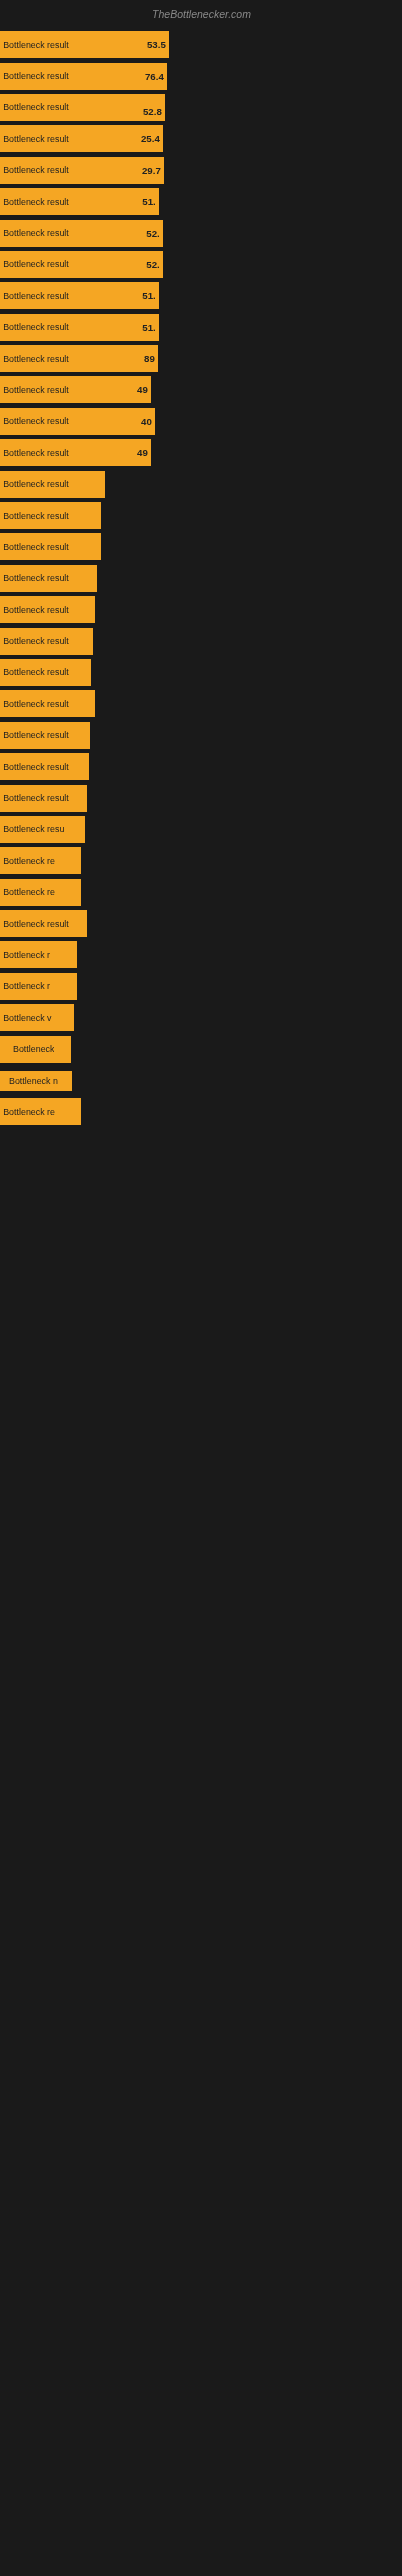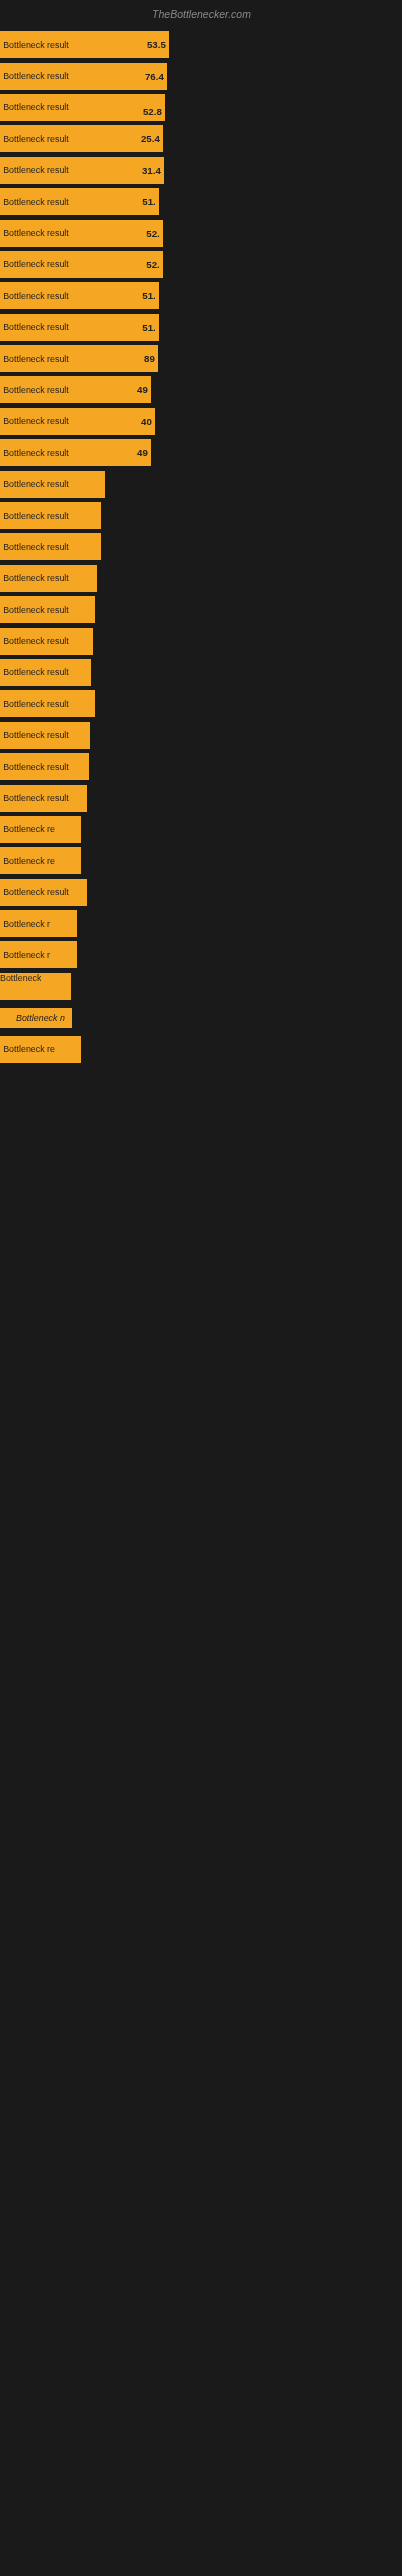--- a/index.html
+++ b/index.html
@@ -59,21 +59,21 @@
     </div>
     <div style="display: flex; align-items: center; margin: 2.4px 0px; height: 29px;">
       <div style="background-color: rgb(245, 166, 35); height: 27px; display: flex; align-items: center; justify-content: space-between; width: 163px; min-width: 163px; padding-left: 3.2px; padding-right: 3.2px;">
         <span style="color: rgb(34, 34, 34); font-size: 8.9px; white-space: nowrap; overflow: hidden;">Bottleneck result</span>
         <span style="color: rgb(34, 34, 34); font-size: 9.7px; font-weight: bold; white-space: nowrap; margin-left: 3.2px;">25.4</span>
       </div>
     </div>
     <div style="display: flex; align-items: center; margin: 2.4px 0px; height: 29px;">
       <div style="background-color: rgb(245, 166, 35); height: 27px; display: flex; align-items: center; justify-content: space-between; width: 164px; min-width: 164px; padding-left: 3.2px; padding-right: 3.2px;">
         <span style="color: rgb(34, 34, 34); font-size: 8.9px; white-space: nowrap; overflow: hidden;">Bottleneck result</span>
-        <span style="color: rgb(34, 34, 34); font-size: 9.7px; font-weight: bold; white-space: nowrap; margin-left: 3.2px;">31.4</span>
+        <span style="color: rgb(34, 34, 34); font-size: 9.7px; font-weight: bold; white-space: nowrap; margin-left: 3.2px;">29.7</span>
       </div>
     </div>
     <div style="display: flex; align-items: center; margin: 2.4px 0px; height: 29px;">
       <div style="background-color: rgb(245, 166, 35); height: 27px; display: flex; align-items: center; justify-content: space-between; width: 159px; min-width: 159px; padding-left: 3.2px; padding-right: 3.2px;">
         <span style="color: rgb(34, 34, 34); font-size: 8.9px; white-space: nowrap; overflow: hidden;">Bottleneck result</span>
         <span style="color: rgb(34, 34, 34); font-size: 9.7px; font-weight: bold; white-space: nowrap; margin-left: 3.2px;">51.</span>
       </div>
     </div>
     <div style="display: flex; align-items: center; margin: 2.4px 0px; height: 29px;">
       <div style="background-color: rgb(245, 166, 35); height: 27px; display: flex; align-items: center; justify-content: space-between; width: 163px; min-width: 163px; padding-left: 3.2px; padding-right: 3.2px;">
@@ -169,20 +169,25 @@
       </div>
     </div>
     <div style="display: flex; align-items: center; margin: 2.4px 0px; height: 29px;">
       <div style="background-color: rgb(245, 166, 35); height: 27px; display: flex; align-items: center; justify-content: space-between; width: 89px; min-width: 89px; padding-left: 3.2px; padding-right: 3.2px;">
         <span style="color: rgb(34, 34, 34); font-size: 8.9px; white-space: nowrap; overflow: hidden;">Bottleneck result</span>
       </div>
     </div>
     <div style="display: flex; align-items: center; margin: 2.4px 0px; height: 29px;">
       <div style="background-color: rgb(245, 166, 35); height: 27px; display: flex; align-items: center; justify-content: space-between; width: 87px; min-width: 87px; padding-left: 3.2px; padding-right: 3.2px;">
         <span style="color: rgb(34, 34, 34); font-size: 8.9px; white-space: nowrap; overflow: hidden;">Bottleneck result</span>
+      </div>
+    </div>
+    <div style="display: flex; align-items: center; margin: 2.4px 0px; height: 29px;">
+      <div style="background-color: rgb(245, 166, 35); height: 27px; display: flex; align-items: center; justify-content: space-between; width: 85px; min-width: 85px; padding-left: 3.2px; padding-right: 3.2px;">
+        <span style="color: rgb(34, 34, 34); font-size: 8.9px; white-space: nowrap; overflow: hidden;">Bottleneck resu</span>
       </div>
     </div>
     <div style="display: flex; align-items: center; margin: 2.4px 0px; height: 29px;">
       <div style="background-color: rgb(245, 166, 35); height: 27px; display: flex; align-items: center; justify-content: space-between; width: 81px; min-width: 81px; padding-left: 3.2px; padding-right: 3.2px;">
         <span style="color: rgb(34, 34, 34); font-size: 8.9px; white-space: nowrap; overflow: hidden;">Bottleneck re</span>
       </div>
     </div>
     <div style="display: flex; align-items: center; margin: 2.4px 0px; height: 29px;">
       <div style="background-color: rgb(245, 166, 35); height: 27px; display: flex; align-items: center; justify-content: space-between; width: 81px; min-width: 81px; padding-left: 3.2px; padding-right: 3.2px;">
         <span style="color: rgb(34, 34, 34); font-size: 8.9px; white-space: nowrap; overflow: hidden;">Bottleneck re</span>
@@ -197,26 +202,31 @@
       <div style="background-color: rgb(245, 166, 35); height: 27px; display: flex; align-items: center; justify-content: space-between; width: 77px; min-width: 77px; padding-left: 3.2px; padding-right: 3.2px;">
         <span style="color: rgb(34, 34, 34); font-size: 8.9px; white-space: nowrap; overflow: hidden;">Bottleneck r</span>
       </div>
     </div>
     <div style="display: flex; align-items: center; margin: 2.4px 0px; height: 29px;">
       <div style="background-color: rgb(245, 166, 35); height: 27px; display: flex; align-items: center; justify-content: space-between; width: 77px; min-width: 77px; padding-left: 3.2px; padding-right: 3.2px;">
         <span style="color: rgb(34, 34, 34); font-size: 8.9px; white-space: nowrap; overflow: hidden;">Bottleneck r</span>
       </div>
     </div>
     <div style="display: flex; align-items: center; margin: 2.4px 0px; height: 29px;">
-      <div style="background-color: rgb(245, 166, 35); height: 27px; display: flex; align-items: flex-start; justify-content: space-between; width: 71px; min-width: 71px; padding-left: 0; padding-right: 3.2px;">
+      <div style="background-color: rgb(245, 166, 35); height: 27px; display: flex; align-items: center; justify-content: space-between; width: 74px; min-width: 74px; padding-left: 3.2px; padding-right: 3.2px;">
+        <span style="color: rgb(34, 34, 34); font-size: 8.9px; white-space: nowrap; overflow: hidden;">Bottleneck v</span>
+      </div>
+    </div>
+    <div style="display: flex; align-items: center; margin: 2.4px 0px; height: 29px;">
+      <div style="background-color: rgb(245, 166, 35); height: 27px; display: flex; align-items: center; justify-content: space-between; width: 71px; min-width: 71px; padding-left: 13px; padding-right: 3.2px;">
         <span style="color: rgb(34, 34, 34); font-size: 8.9px; white-space: nowrap; overflow: hidden;">Bottleneck</span>
       </div>
     </div>
     <div style="display: flex; align-items: center; margin: 2.4px 0px; height: 29px;">
-      <div style="background-color: rgb(245, 166, 35); height: 20px; display: flex; align-items: center; justify-content: space-between; width: 72px; min-width: 72px; padding-left: 16px; padding-right: 3.2px; font-style: italic;">
+      <div style="background-color: rgb(245, 166, 35); height: 20px; display: flex; align-items: center; justify-content: space-between; width: 72px; min-width: 72px; padding-left: 9px; padding-right: 3.2px;">
         <span style="color: rgb(34, 34, 34); font-size: 8.9px; white-space: nowrap; overflow: hidden;">Bottleneck n</span>
       </div>
     </div>
     <div style="display: flex; align-items: center; margin: 2.4px 0px; height: 29px;">
       <div style="background-color: rgb(245, 166, 35); height: 27px; display: flex; align-items: center; justify-content: space-between; width: 81px; min-width: 81px; padding-left: 3.2px; padding-right: 3.2px;">
         <span style="color: rgb(34, 34, 34); font-size: 8.9px; white-space: nowrap; overflow: hidden;">Bottleneck re</span>
       </div>
     </div>
   </div>
 

